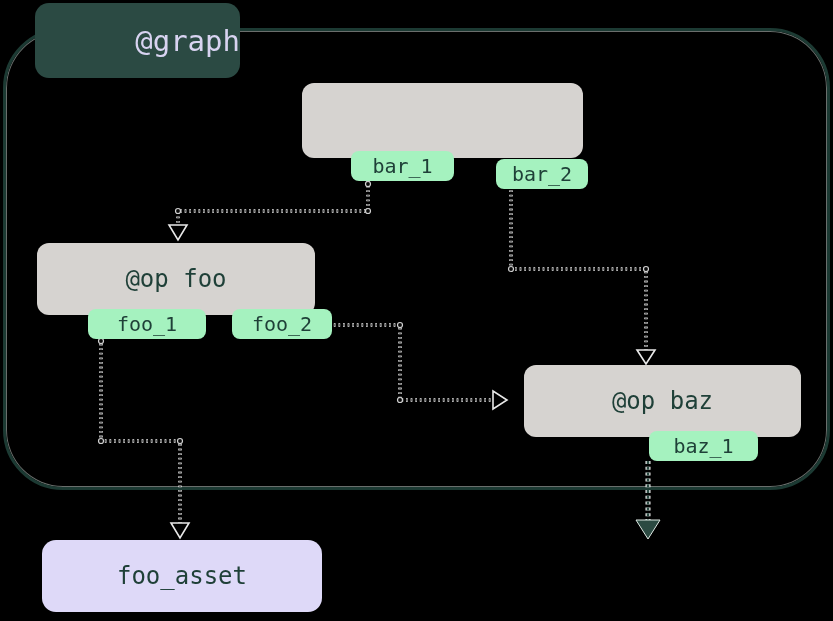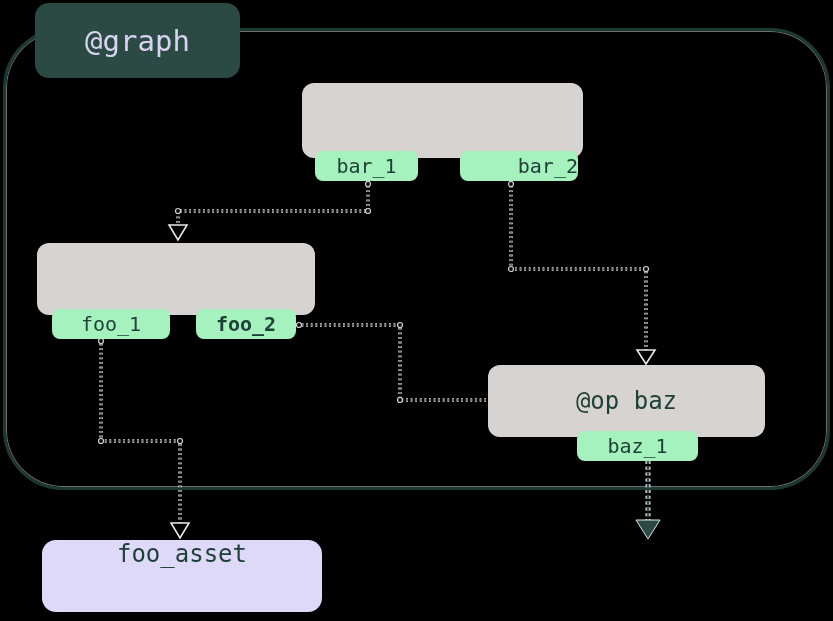--- a/index.html
+++ b/index.html
@@ -31,42 +31,42 @@
   .edges{position:absolute;left:0;top:0;z-index:2;}
   .node{
     position:absolute;background:var(--op-bg);border-radius:12px;
     display:flex;align-items:center;justify-content:center;
     color:var(--op-text);font-size:24px;z-index:3;
   }
   .node .label{letter-spacing:0;}
   .tab{
     position:absolute;height:30px;background:var(--output-tab-bg);border-radius:8px;
     display:flex;align-items:center;justify-content:center;
-    color:var(--op-text);font-size:20px;z-index:4;
+    color:var(--op-text);font-size:20px;z-index:4;margin-left:36px;
   }
   .asset{
     position:absolute;width:280px;height:72px;background:var(--asset-bg);border-radius:14px;
-    display:flex;align-items:flex-start;justify-content:center;
+    display:flex;align-items:center;justify-content:center;
     color:var(--op-text);font-size:24px;z-index:3;
   }
   .graph-label{
     position:absolute;left:35px;top:3px;width:205px;height:75px;
     background:var(--graph-label-bg);border-radius:14px;
-    display:flex;align-items:center;justify-content:center;
+    display:flex;align-items:center;justify-content:flex-end;
     color:var(--graph-label-text);font-size:29px;z-index:5;
   }
   
   .op-bar{left:302px;top:83px;width:281px;height:75px;}
   .op-foo{left:37px;top:243px;width:278px;height:72px;}
-  .op-baz{left:488px;top:365px;width:277px;height:72px;}
+  .op-baz{left:524px;top:365px;width:277px;height:72px;}
   .tab-bar1{left:13px;top:68px;width:103px;}
-  .tab-bar2{left:158px;top:68px;width:118px;justify-content:flex-end;}
+  .tab-bar2{left:158px;top:76px;width:92px;}
   .tab-foo1{left:15px;top:66px;width:118px;}
-  .tab-foo2{left:159px;top:66px;width:100px;font-weight:bold;}
-  .tab-baz1{left:89px;top:66px;width:121px;}
+  .tab-foo2{left:159px;top:66px;width:100px;}
+  .tab-baz1{left:89px;top:66px;width:109px;}
   .asset-foo{left:42px;top:540px;}
   .asset-baz{left:508px;top:540px;width:279px;}
   
   .edge-halo{fill:none;stroke:var(--edge);stroke-width:3.4;stroke-dasharray:1.8 2.8;stroke-linecap:butt;}
   .edge-code{fill:none;stroke:var(--edge-core);stroke-width:1.4;stroke-dasharray:1.8 2.8;stroke-linecap:butt;}
   .edge-asset-halo{fill:none;stroke:#f2f2f2;stroke-width:5;stroke-dasharray:3 2.8;}
   .edge-asset-core{fill:none;stroke:var(--edge-asset);stroke-width:2.6;stroke-dasharray:3 2.8;}
   .arrow-open{fill:#000;stroke:#e9e9e9;stroke-width:1.6;stroke-linejoin:miter;}
   .arrow-filled{fill:var(--edge-asset);stroke:#dfe9e4;stroke-width:1;}
   .corner-dot{fill:#0a0a0a;stroke:#d0d0d0;stroke-width:1.2;}
@@ -133,20 +133,21 @@
   <div class="node op-bar">
     <div class="tab tab-bar1">
       <span>bar_1</span>
     </div>
     <div class="tab tab-bar2">
       <span>bar_2</span>
     </div>
   </div>
 
   <div class="node op-foo">
+    <span class="label">@op foo</span>
     <div class="tab tab-foo1">
       <span>foo_1</span>
     </div>
     <div class="tab tab-foo2">
       <span>foo_2</span>
     </div>
   </div>
 
   <div class="node op-baz">
     <span class="label">@op baz</span>

